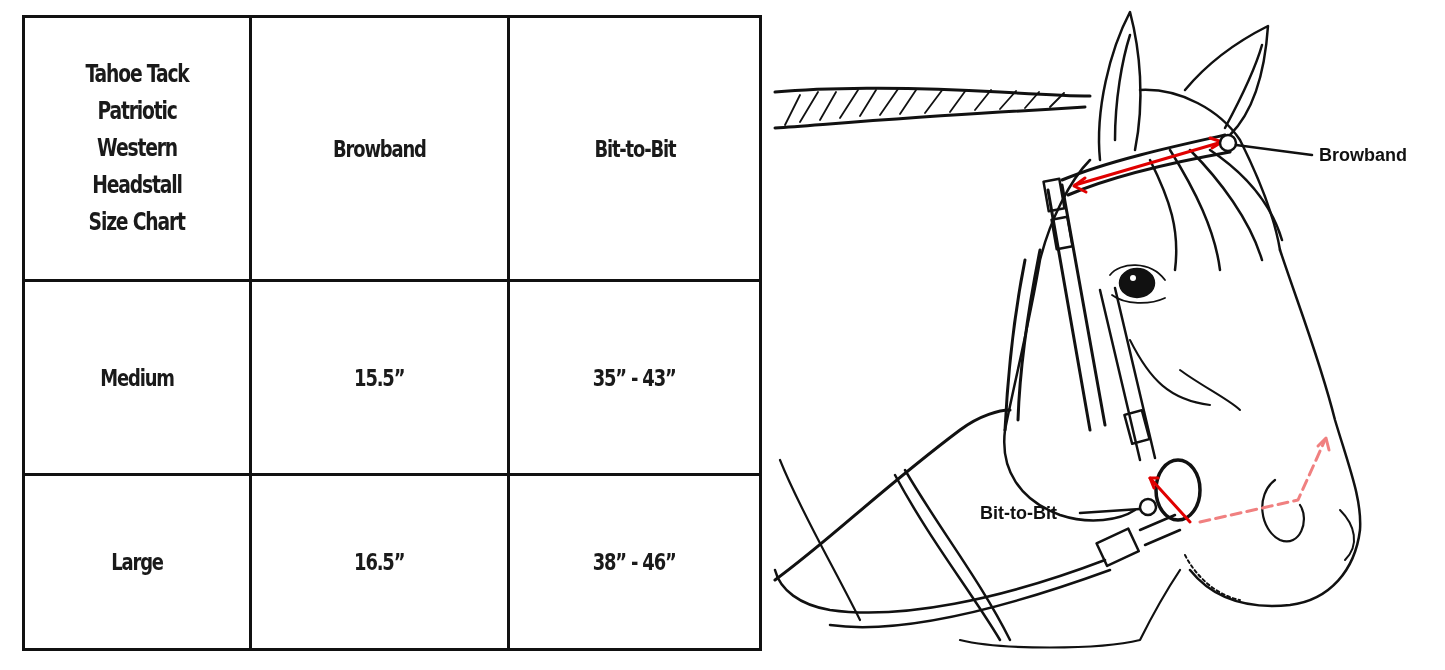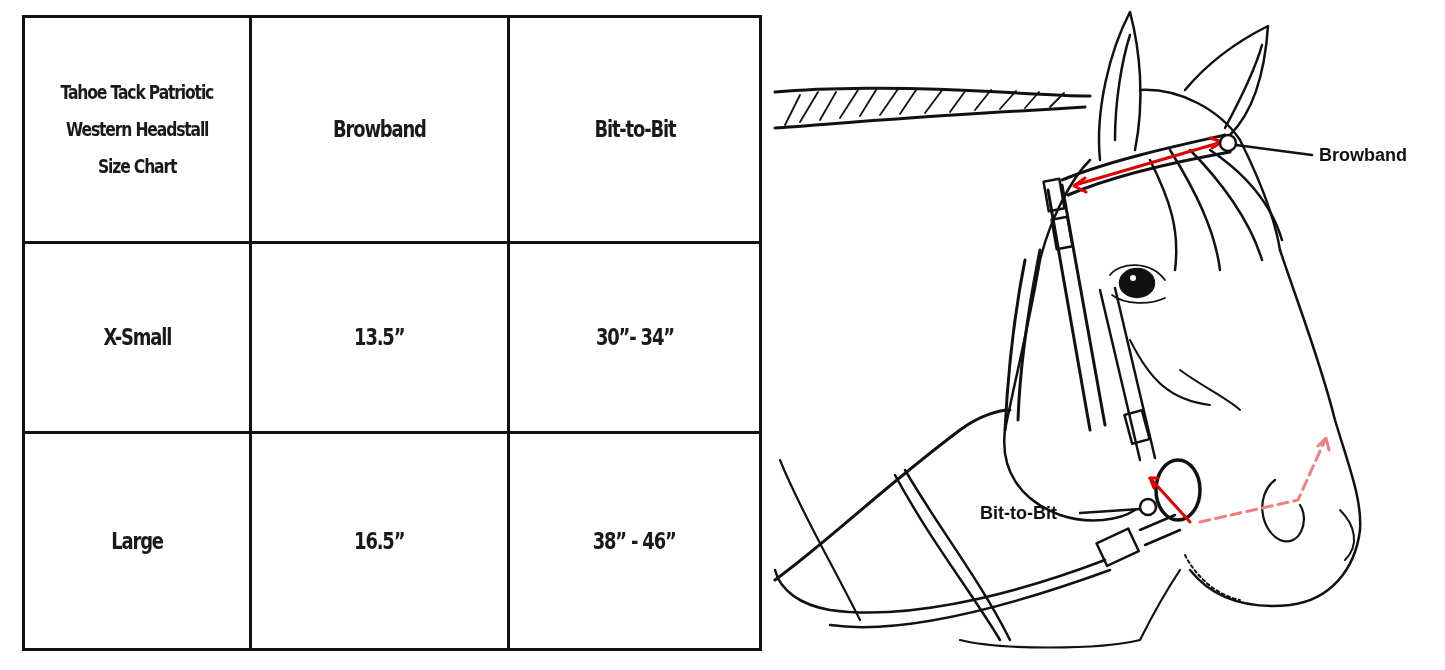--- a/index.html
+++ b/index.html
@@ -10,44 +10,44 @@
       border-collapse: collapse; table-layout: fixed;
       border: 3px solid #111;
     }
     .size-table td {
       border: 3px solid #111; text-align: center; vertical-align: middle;
       font-family: "DejaVu Sans", sans-serif; font-weight: bold;
       font-size: 23px; color: #1a1a1a; letter-spacing: -1.5px;
       transform-origin: center;
     }
     .size-table td span { display: inline-block; transform: scaleX(0.78); }
-    .size-table .hdr-title { font-size: 20px; line-height: 37px; margin-top: 16px; }
+    .size-table .hdr-title { font-size: 24px; line-height: 37px; margin-top: 16px; }
     .col1 { width: 222px; } .col2 { width: 253px; } .col3 { width: 247px; }
     .row-h { height: 131px; } .row-a { height: 110px; } .row-b { height: 118px; } .row-c { height: 139px; } .row-d { height: 126px; }
     .diagram { position: absolute; left: 770px; top: 0; width: 675px; height: 670px; }
     .callout { position: absolute; font-family: "Liberation Sans", sans-serif; font-weight: bold; font-size: 18px; color: #111; }
   </style>
 </head>
 <body>
 
 <table class="size-table">
   <tbody>
       <tr class="row-h">
     <td class="col1 hdr-title">
       <span>Tahoe Tack Patriotic</span><br>
       <span>Western Headstall</span><br>
       <span>Size Chart</span>
     </td>
     <td class="col2"><span>Browband</span></td>
     <td class="col3"><span>Bit-to-Bit</span></td>
   </tr>
-  <tr class="row-a">
-    <td><span>X-Small</span></td>
-    <td><span>13.5”</span></td>
-    <td><span>30”- 34”</span></td>
+  <tr class="row-c">
+    <td><span>Medium</span></td>
+    <td><span>15.5”</span></td>
+    <td><span>35” - 43”</span></td>
   </tr>
   <tr class="row-d">
     <td><span>Large</span></td>
     <td><span>16.5”</span></td>
     <td><span>38” - 46”</span></td>
   </tr>
 </tbody>
   </table>
 
 <div class="diagram">

